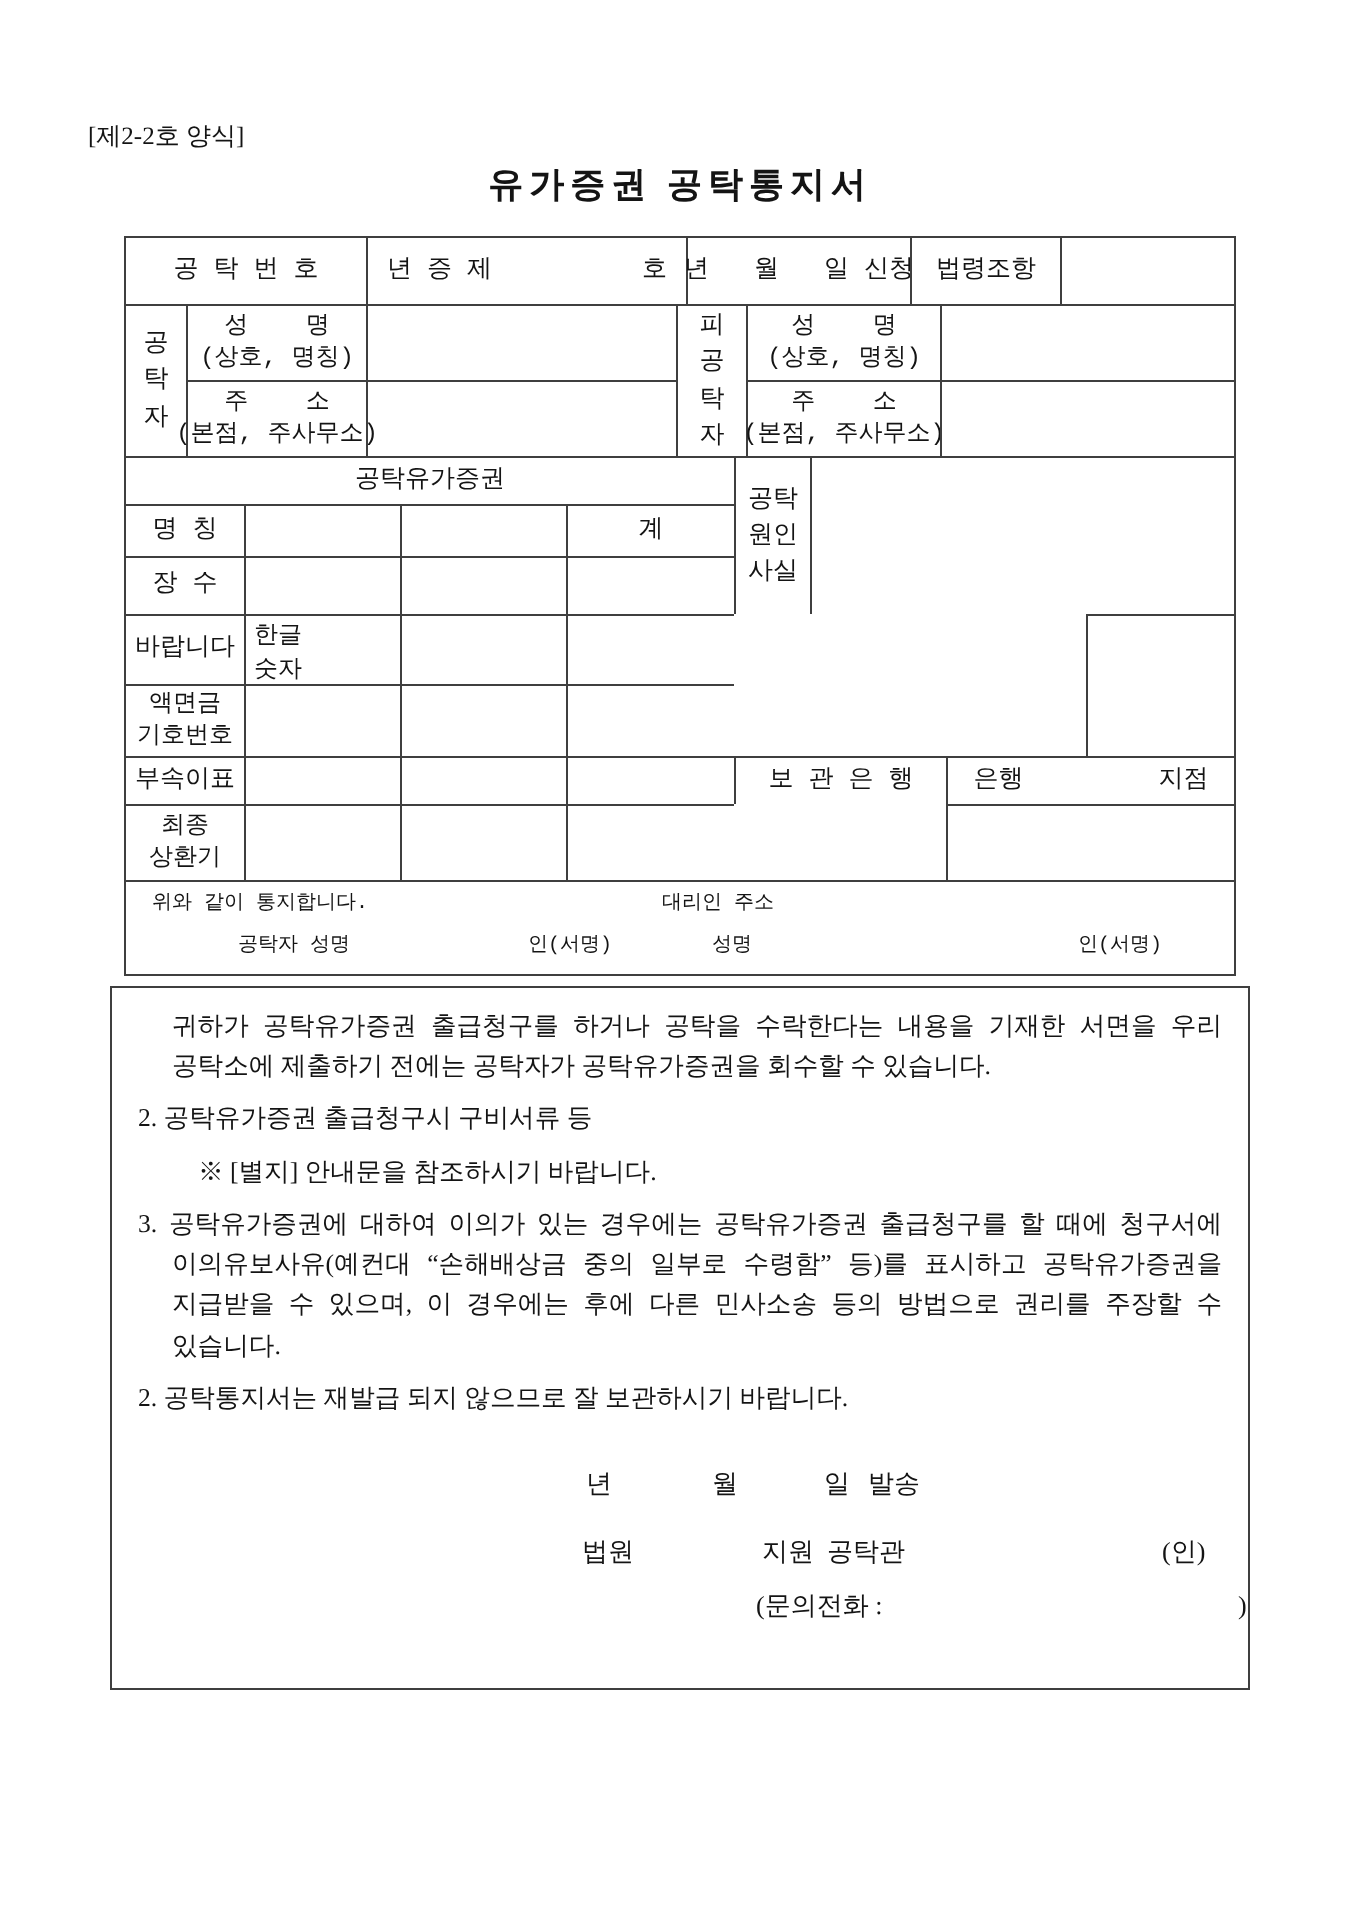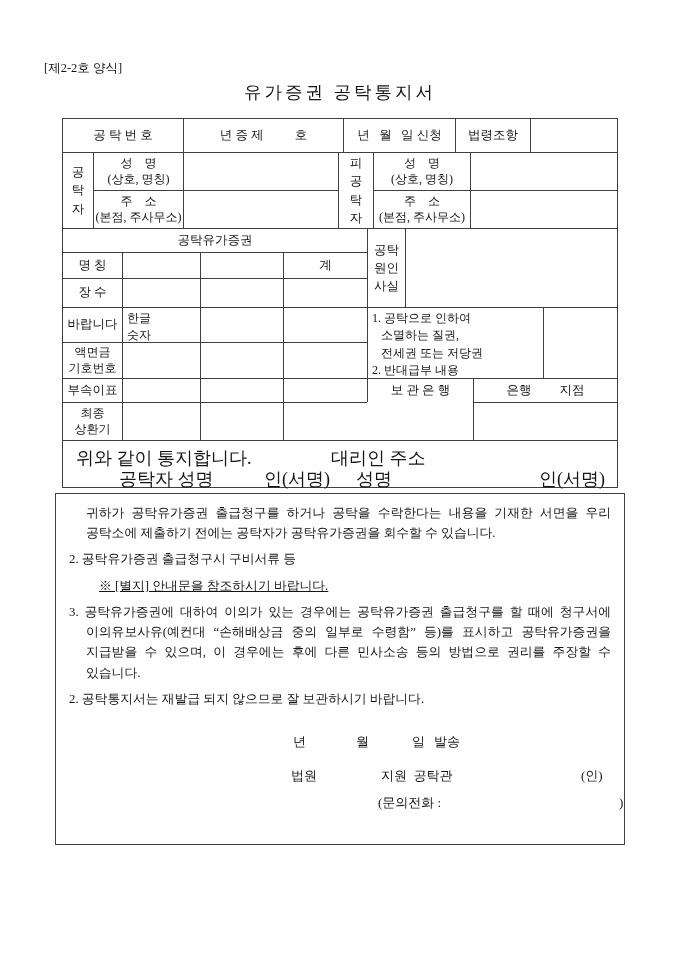--- a/index.html
+++ b/index.html
@@ -3,42 +3,42 @@
 <meta charset="utf-8">
 <style>
   html,body{margin:0;padding:0;background:#ffffff;}
   .page{
     position:relative;width:680px;height:962px;background:#fff;
     font-family:"Liberation Serif","DejaVu Serif",serif;color:#141414;
     overflow:hidden;
   }
   .form-code{position:absolute;left:44px;top:60px;font-size:12.5px;}
   .title{position:absolute;left:0;top:80px;width:680px;text-align:center;
-    font-size:17.5px;font-weight:normal;letter-spacing:3px;}
+    font-size:17.5px;font-weight:bold;letter-spacing:3px;}
   
   .tbl{position:absolute;left:62px;top:118px;width:555px;height:369px;
     border-right:1.4px solid #3f3f3f;border-bottom:1.4px solid #3f3f3f;}
   .cell{position:absolute;box-sizing:border-box;
     border-left:1.4px solid #3f3f3f;border-top:1.4px solid #3f3f3f;
     display:flex;align-items:center;justify-content:center;
-    font-size:12.5px;line-height:1.25;text-align:center;}
+    font-size:12.5px;line-height:1.25;text-align:center;font-family:Liberation Mono, monospace;}
   .vlab{white-space:pre;line-height:1.45;letter-spacing:0;}
   .two{white-space:pre;font-size:12px;line-height:1.3;}
   .pre{white-space:pre;}
   .tl{align-items:flex-start;justify-content:flex-start;text-align:left;
     padding:2px 4px;white-space:pre;font-size:12px;line-height:1.45;}
-  .sig{position:absolute;font-size:18px;white-space:pre;}
+  .sig{position:absolute;font-size:10px;white-space:pre;}
   
   .notes{position:absolute;left:55px;top:493px;width:570px;height:352px;
     box-sizing:border-box;border:1.4px solid #3f3f3f;padding:7px 13px;
     font-size:12.8px;line-height:1.58;}
   .note{margin:5px 0 6px 0;padding-left:17px;text-indent:-17px;
     text-align:justify;word-break:keep-all;}
   .note-cont{margin:2px 0 6px 17px;text-align:justify;word-break:keep-all;}
-  .note-ref{margin:2px 0 6px 30px;text-decoration:underline;}
+  .note-ref{margin:2px 0 6px 30px;}
   .foot{position:absolute;font-size:13px;white-space:pre;}
 </style>
 </head>
 <body>
 
 <div class="page">
 
   <div class="form-code">[제2-2호 양식]</div>
   <div class="title">유가증권 공탁통지서</div>
 
@@ -79,24 +79,20 @@
     <div class="cell" style="left:0;top:134px;width:60px;height:26px">명 칭</div>
     <div class="cell" style="left:60px;top:134px;width:78px;height:26px"></div>
     <div class="cell" style="left:138px;top:134px;width:83px;height:26px"></div>
     <div class="cell" style="left:221px;top:134px;width:84px;height:26px">계</div>
 
     <div class="cell" style="left:0;top:160px;width:60px;height:29px">장 수</div>
     <div class="cell" style="left:60px;top:160px;width:78px;height:29px"></div>
     <div class="cell" style="left:138px;top:160px;width:83px;height:29px"></div>
     <div class="cell" style="left:221px;top:160px;width:84px;height:29px"></div>
 
-    <div class="cell tl" style="left:305px;top:189px;width:176px;height:71px">1. 공탁으로 인하여
-   소멸하는 질권,
-   전세권 또는 저당권
-2. 반대급부 내용</div>
     <div class="cell" style="left:481px;top:189px;width:74px;height:71px"></div>
 
     <div class="cell" style="left:0;top:189px;width:60px;height:35px">바랍니다</div>
     <div class="cell tl" style="left:60px;top:189px;width:78px;height:35px">한글
 숫자</div>
     <div class="cell" style="left:138px;top:189px;width:83px;height:35px"></div>
     <div class="cell" style="left:221px;top:189px;width:84px;height:35px"></div>
 
     <div class="cell two" style="left:0;top:224px;width:60px;height:36px">액면금
 기호번호</div>

